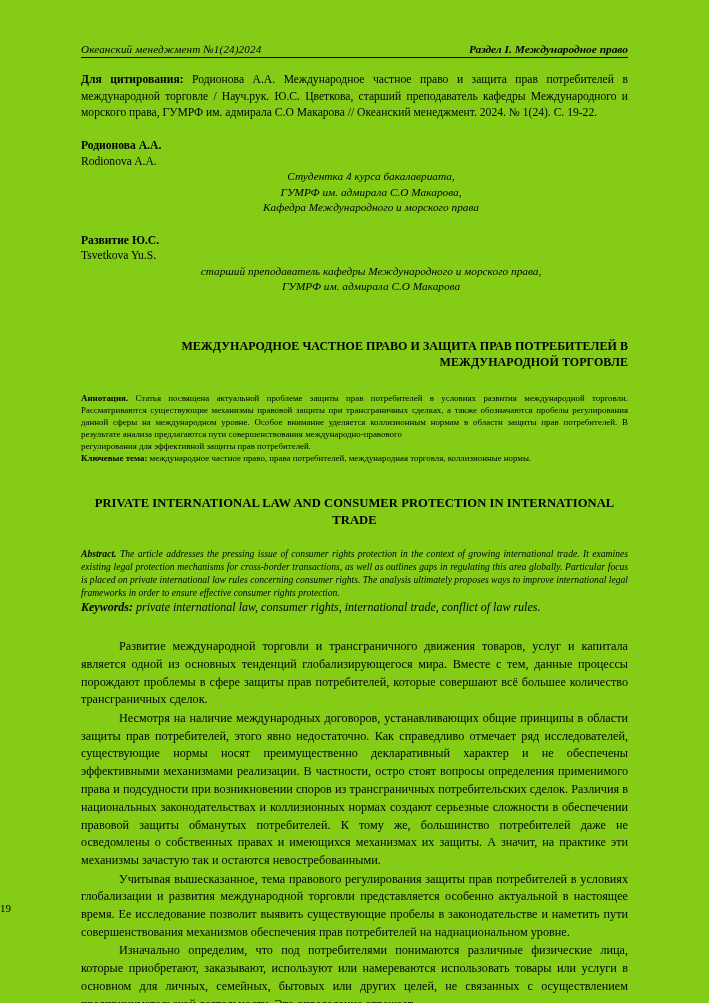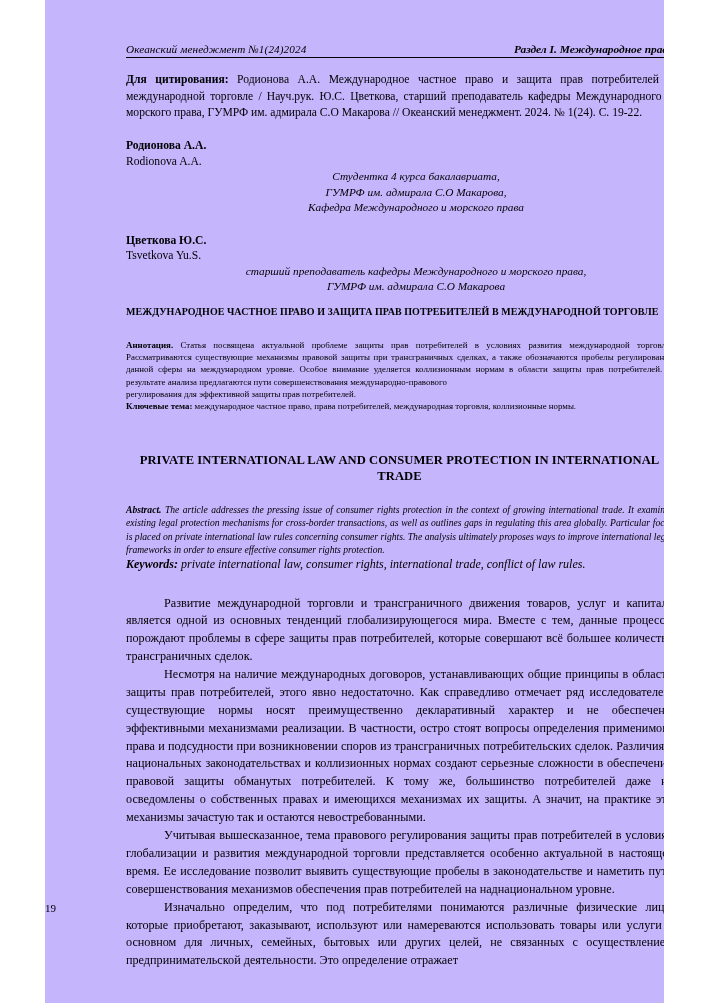--- a/index.html
+++ b/index.html
@@ -7,24 +7,24 @@
     margin: 0;
     padding: 0;
     background: #ffffff;
   }
   body {
     font-family: "Liberation Serif", "DejaVu Serif", serif;
     color: #000000;
   }
   .page {
     position: relative;
-    width: 619px;
+    width: 709px;
     height: 1003px;
     margin: 0 auto;
-    background: #c4b5fd;
+    background: #84cc16;
     box-sizing: border-box;
     overflow: hidden;
   }
   .content {
     position: absolute;
     left: 81px;
     top: 0;
     width: 547px;
   }
 
@@ -72,29 +72,29 @@
   .affil {
     margin-left: 33px;
     font-style: italic;
     font-size: 11.3px;
     line-height: 1.38;
     text-align: center;
   }
 
   
   .title-ru {
-    margin-top: 10px;
-    text-align: left;
+    margin-top: 44px;
+    text-align: right;
     font-weight: bold;
-    font-size: 10px;
+    font-size: 12px;
     line-height: 1.32;
     letter-spacing: 0.05px;
   }
   .title-en {
-    margin-top: 40px;
+    margin-top: 31px;
     text-align: center;
     font-weight: bold;
     font-size: 12.6px;
     line-height: 1.32;
     letter-spacing: 0.05px;
   }
 
   
   .abstract-ru {
     margin-top: 21px;
@@ -172,21 +172,21 @@
 
     <div class="author-block">
       <div class="au-name-ru">Родионова А.А.</div>
       <div class="au-name-en">Rodionova A.A.</div>
       <div class="affil">Студентка 4 курса бакалавриата,</div>
       <div class="affil">ГУМРФ им. адмирала С.О Макарова,</div>
       <div class="affil">Кафедра Международного и морского права</div>
     </div>
 
     <div class="author-block">
-      <div class="au-name-ru">Цветкова Ю.С.</div>
+      <div class="au-name-ru">Развитие Ю.С.</div>
       <div class="au-name-en">Tsvetkova Yu.S.</div>
       <div class="affil">старший преподаватель кафедры Международного и морского права,</div>
       <div class="affil">ГУМРФ им. адмирала С.О Макарова</div>
     </div>
 
     <div class="title-ru">МЕЖДУНАРОДНОЕ ЧАСТНОЕ ПРАВО И ЗАЩИТА ПРАВ ПОТРЕБИТЕЛЕЙ В МЕЖДУНАРОДНОЙ ТОРГОВЛЕ</div>
 
     <div class="abstract-ru"><span class="lbl">Аннотация.</span><span> Статья посвящена актуальной проблеме защиты прав потребителей в условиях развития международной торговли. Рассматриваются существующие механизмы правовой защиты при трансграничных сделках, а также обозначаются пробелы регулирования данной сферы на международном уровне. Особое внимание уделяется коллизионным нормам в области защиты прав потребителей. В результате анализа предлагаются пути совершенствования международно-правового</span></div>
     <div class="abs-cont">регулирования для эффективной защиты прав потребителей.</div>
     <div class="keywords-ru"><span class="lbl">Ключевые тема:</span><span> международное частное право, права потребителей, международная торговля, коллизионные нормы.</span></div>

